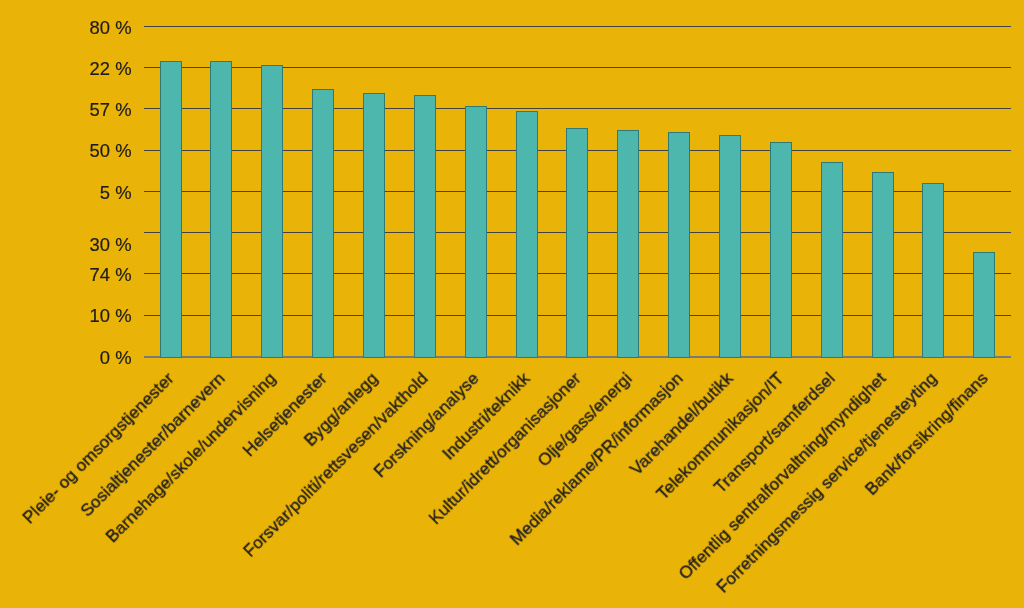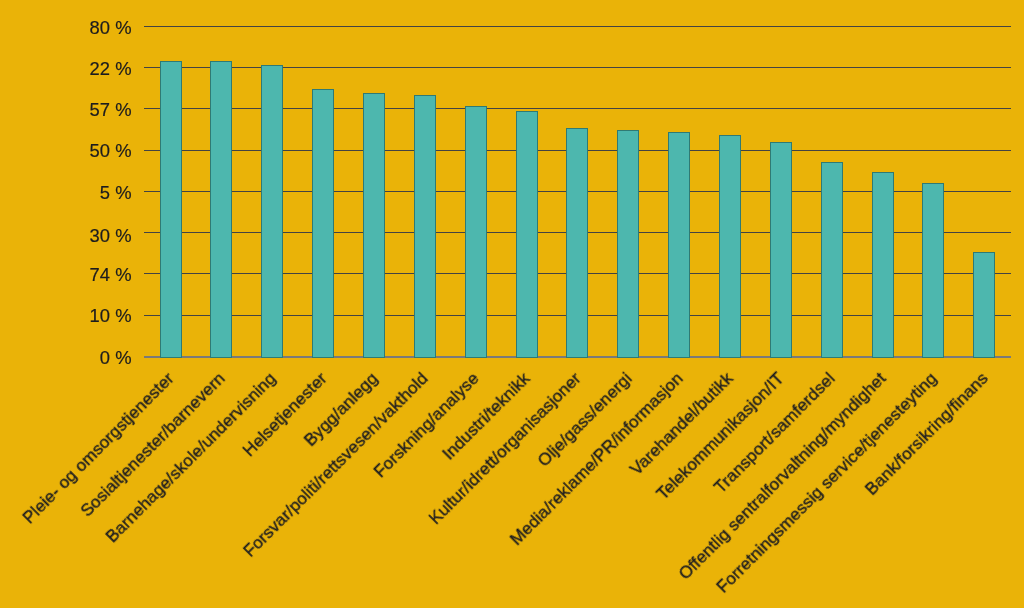--- a/index.html
+++ b/index.html
@@ -89,21 +89,21 @@
     <div class="ylabel" style="top:18.5px">80 %</div>
     <div class="gridline" style="top:67.06px"></div>
     <div class="ylabel" style="top:59.76px">22 %</div>
     <div class="gridline" style="top:108.32px"></div>
     <div class="ylabel" style="top:101.02px">57 %</div>
     <div class="gridline" style="top:149.59px"></div>
     <div class="ylabel" style="top:142.29px">50 %</div>
     <div class="gridline" style="top:190.85px"></div>
     <div class="ylabel" style="top:183.55px">5 %</div>
     <div class="gridline" style="top:232.11px"></div>
-    <div class="ylabel" style="top:227px">30 %</div>
+    <div class="ylabel" style="top:236px">30 %</div>
     <div class="gridline" style="top:273.38px"></div>
     <div class="ylabel" style="top:266.07px">74 %</div>
     <div class="gridline" style="top:314.64px"></div>
     <div class="ylabel" style="top:307.34px">10 %</div>
     <div class="axisline" style="top:355.5px"></div>
     <div class="ylabel" style="top:348.6px">0 %</div>
 
     <div class="bar" style="left:159.6px;top:61.37px;height:296.63px" aria-label="71.5"></div>
     <div class="bar" style="left:210.45px;top:60.96px;height:297.04px" aria-label="71.6"></div>
     <div class="bar" style="left:261.3px;top:64.67px;height:293.33px" aria-label="70.7"></div>

